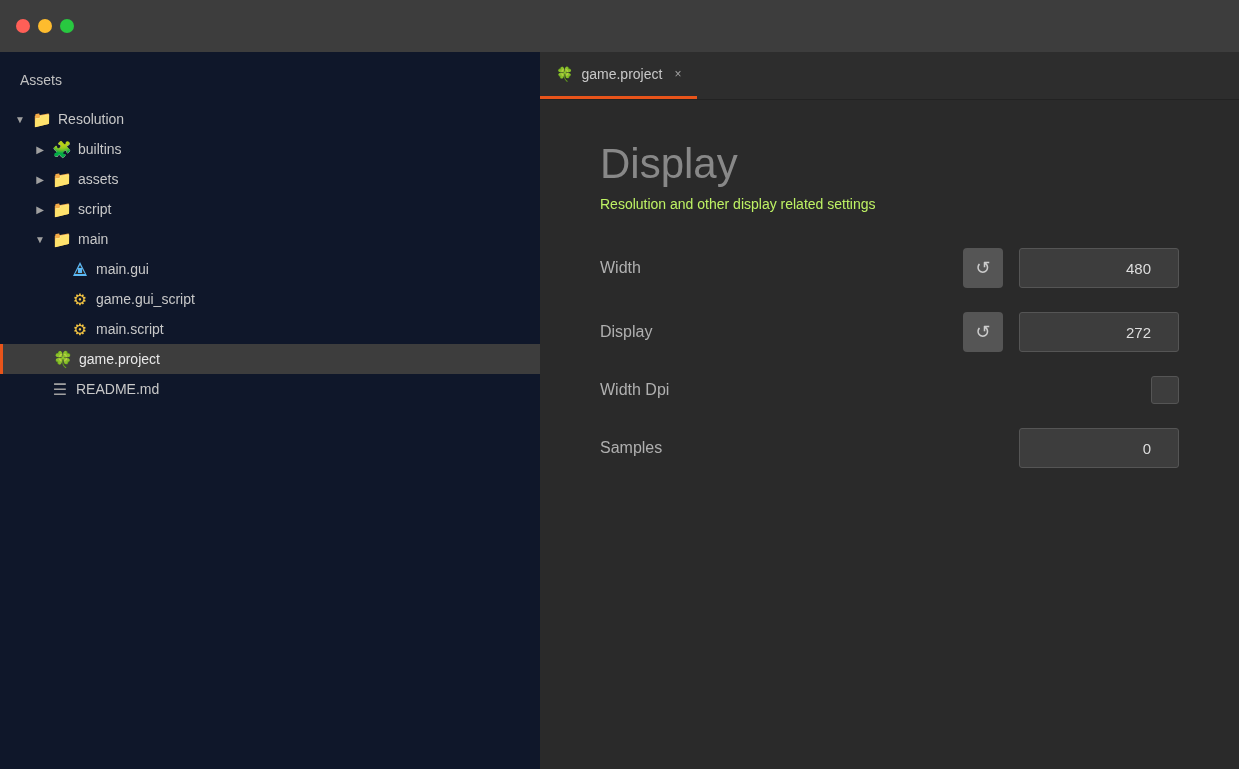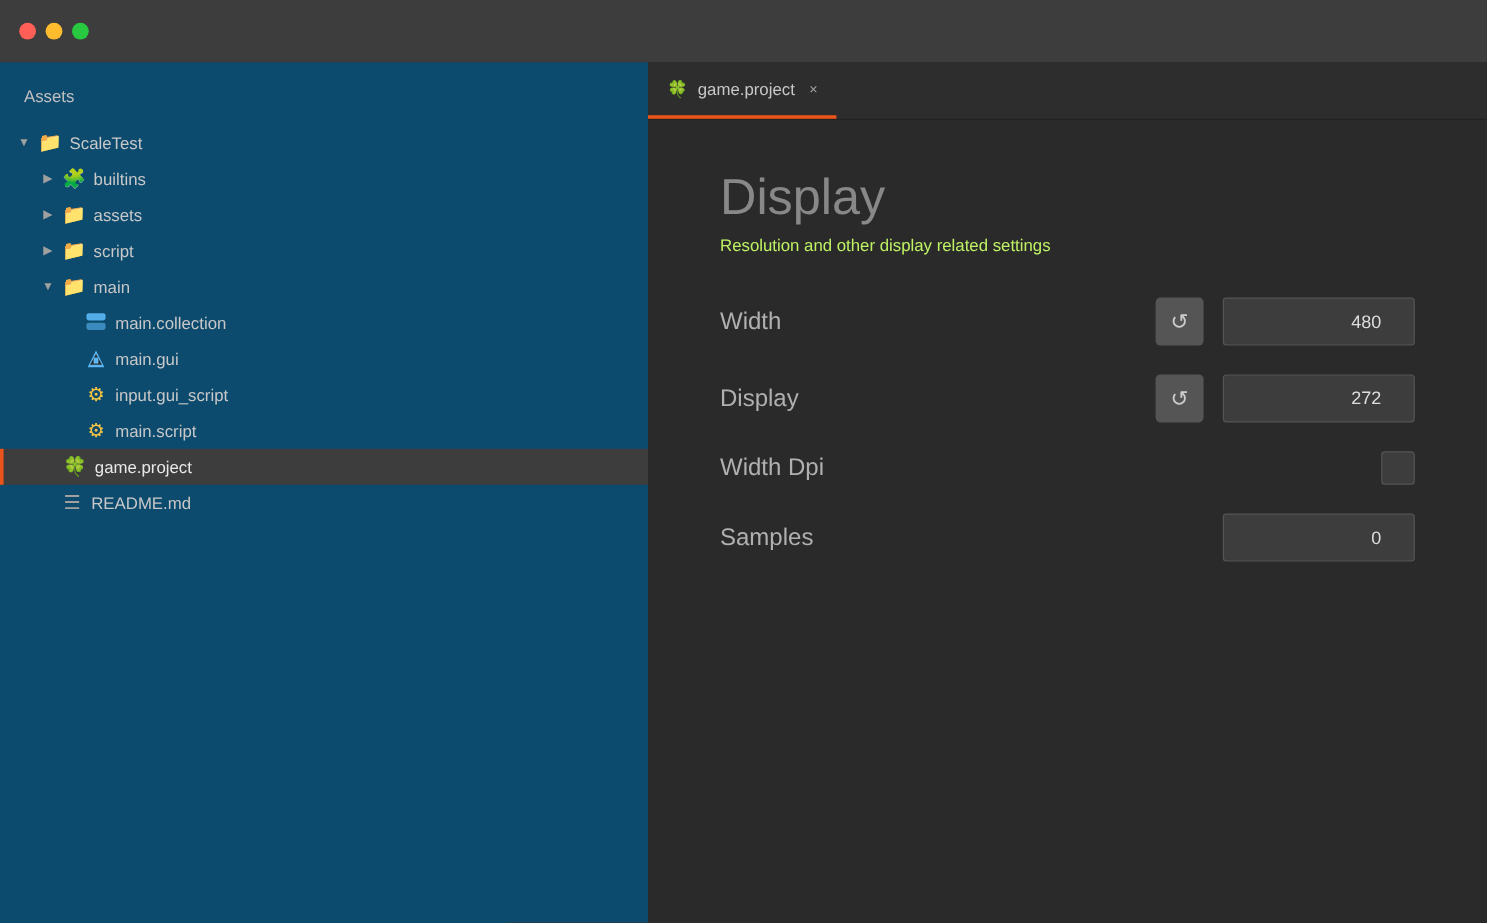--- a/index.html
+++ b/index.html
@@ -34,21 +34,21 @@
 
     
     .main-layout {
       display: flex;
       height: calc(769px - 52px);
     }
 
     
     .sidebar {
       width: 540px;
-      background: #0c4a6e;
+      background: #0f172a;
       display: flex;
       flex-direction: column;
       padding-top: 12px;
       overflow-y: auto;
     }
 
     .sidebar-title {
       color: #c0c0c0;
       font-size: 14px;
       padding: 8px 20px 16px;
@@ -152,21 +152,21 @@
     
     .settings-row {
       display: flex;
       align-items: center;
       margin-bottom: 24px;
       gap: 16px;
     }
 
     .settings-label {
       width: 200px;
-      font-size: 20px;
+      font-size: 16px;
       color: #b0b0b0;
       font-weight: 400;
     }
 
     .reset-btn {
       width: 40px;
       height: 40px;
       background: #555;
       border: none;
       border-radius: 4px;
@@ -222,21 +222,21 @@
 <div class="main-layout">
 
   <div class="sidebar">
     <div class="sidebar-title">Assets</div>
 
     <div id="tree-container">
         <div class="tree-item">
           <span class="indent" style="width:10px;display:inline-block;"></span>
           <span class="tree-arrow" style="color:#a0a0a0;margin-right:2px;">▼</span>
           <span class="icon-badge" style="color:#b0b0b0;;font-size:16px;margin-right:6px;">📁</span>
-          <span style="color:#c8c8c8">ScaleTest</span>
+          <span style="color:#c8c8c8">Resolution</span>
         </div>
         <div class="tree-item">
           <span class="indent" style="width:30px;display:inline-block;"></span>
           <span class="tree-arrow" style="color:#a0a0a0;margin-right:2px;">▶</span>
           <span class="icon-badge" style="font-size:16px;margin-right:6px;">🧩</span>
           <span style="color:#c8c8c8">builtins</span>
         </div>
         <div class="tree-item">
           <span class="indent" style="width:30px;display:inline-block;"></span>
           <span class="tree-arrow" style="color:#a0a0a0;margin-right:2px;">▶</span>
@@ -247,49 +247,38 @@
           <span class="indent" style="width:30px;display:inline-block;"></span>
           <span class="tree-arrow" style="color:#a0a0a0;margin-right:2px;">▶</span>
           <span class="icon-badge" style="color:#b0b0b0;;font-size:16px;margin-right:6px;">📁</span>
           <span style="color:#c8c8c8">script</span>
         </div>
         <div class="tree-item">
           <span class="indent" style="width:30px;display:inline-block;"></span>
           <span class="tree-arrow" style="color:#a0a0a0;margin-right:2px;">▼</span>
           <span class="icon-badge" style="color:#b0b0b0;;font-size:16px;margin-right:6px;">📁</span>
           <span style="color:#c8c8c8">main</span>
-        </div>
-        <div class="tree-item">
-          <span class="indent" style="width:50px;display:inline-block;"></span>
-          <span style="width:20px;display:inline-block;"></span>
-          <span class="icon-badge" style="color:#5bb8f5;font-size:20px;font-weight:bold;">
-      <svg width="18" height="18" viewBox="0 0 18 18" style="display:block;">
-        <rect x="1" y="1" width="16" height="6" rx="2" fill="#5bb8f5" opacity="0.9"></rect>
-        <rect x="1" y="9" width="16" height="6" rx="2" fill="#5bb8f5" opacity="0.6"></rect>
-      </svg>
-    </span>
-          <span style="color:#c8c8c8">main.collection</span>
         </div>
         <div class="tree-item">
           <span class="indent" style="width:50px;display:inline-block;"></span>
           <span style="width:20px;display:inline-block;"></span>
           <span class="icon-badge" style="color:#5bb8f5;font-size:16px;">
       <svg width="18" height="18" viewBox="0 0 18 18" style="display:block;">
         <polygon points="9,2 16,16 2,16" fill="#5bb8f5"></polygon>
         <polygon points="9,5 14,14 4,14" fill="#2a2a2a"></polygon>
         <rect x="7" y="8" width="4" height="5" fill="#5bb8f5"></rect>
       </svg>
     </span>
           <span style="color:#c8c8c8">main.gui</span>
         </div>
         <div class="tree-item">
           <span class="indent" style="width:50px;display:inline-block;"></span>
           <span style="width:20px;display:inline-block;"></span>
           <span class="icon-badge" style="color:#f5c542;font-size:16px;;font-size:16px;margin-right:6px;">⚙</span>
-          <span style="color:#c8c8c8">input.gui_script</span>
+          <span style="color:#c8c8c8">game.gui_script</span>
         </div>
         <div class="tree-item">
           <span class="indent" style="width:50px;display:inline-block;"></span>
           <span style="width:20px;display:inline-block;"></span>
           <span class="icon-badge" style="color:#f5c542;font-size:16px;;font-size:16px;margin-right:6px;">⚙</span>
           <span style="color:#c8c8c8">main.script</span>
         </div>
         <div class="tree-item active">
           <span class="indent" style="width:30px;display:inline-block;"></span>
           <span style="width:20px;display:inline-block;"></span>

